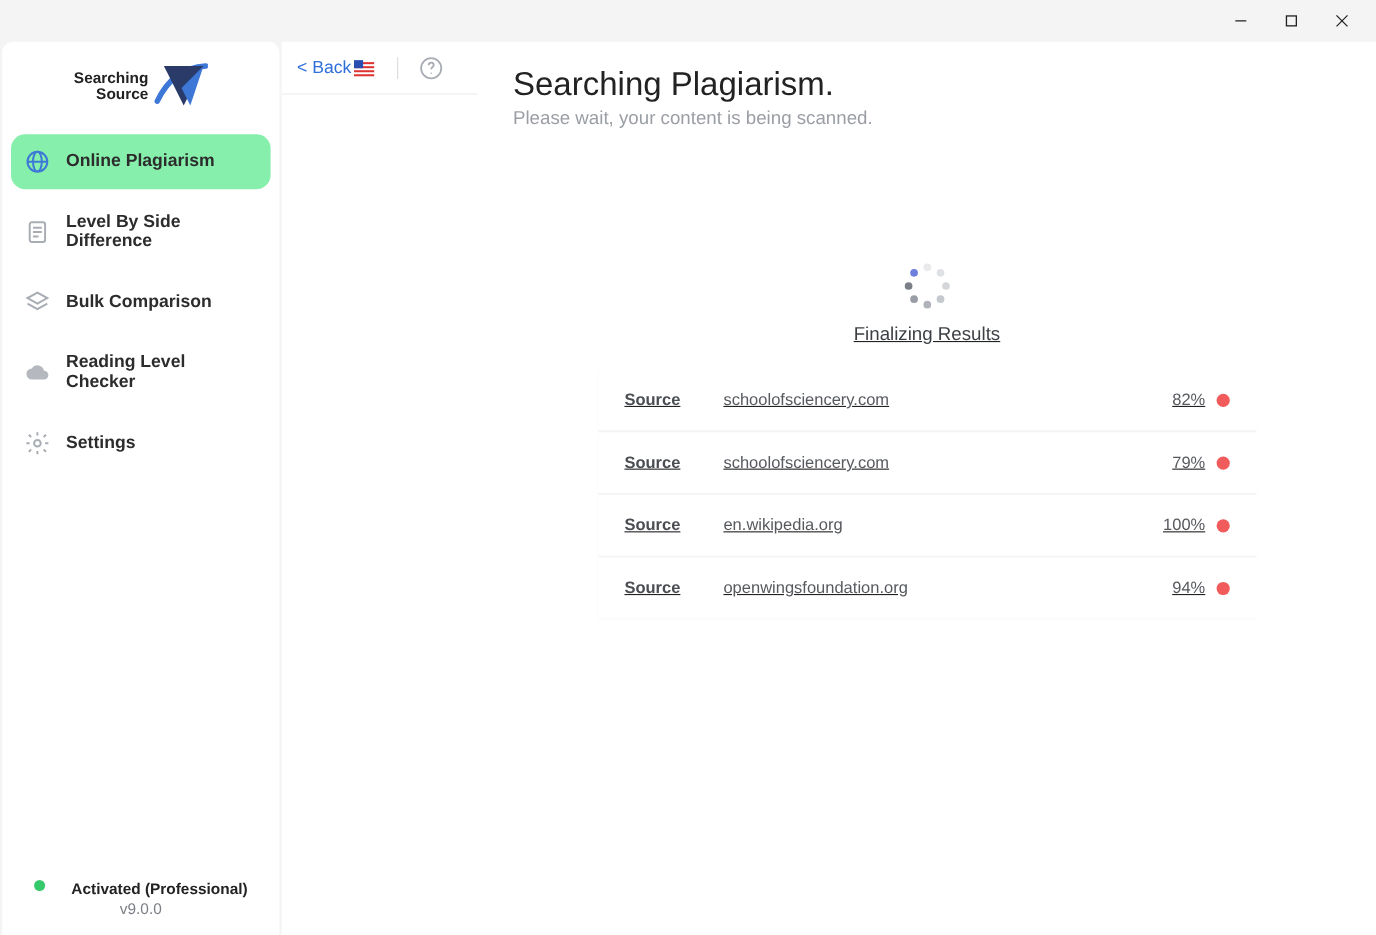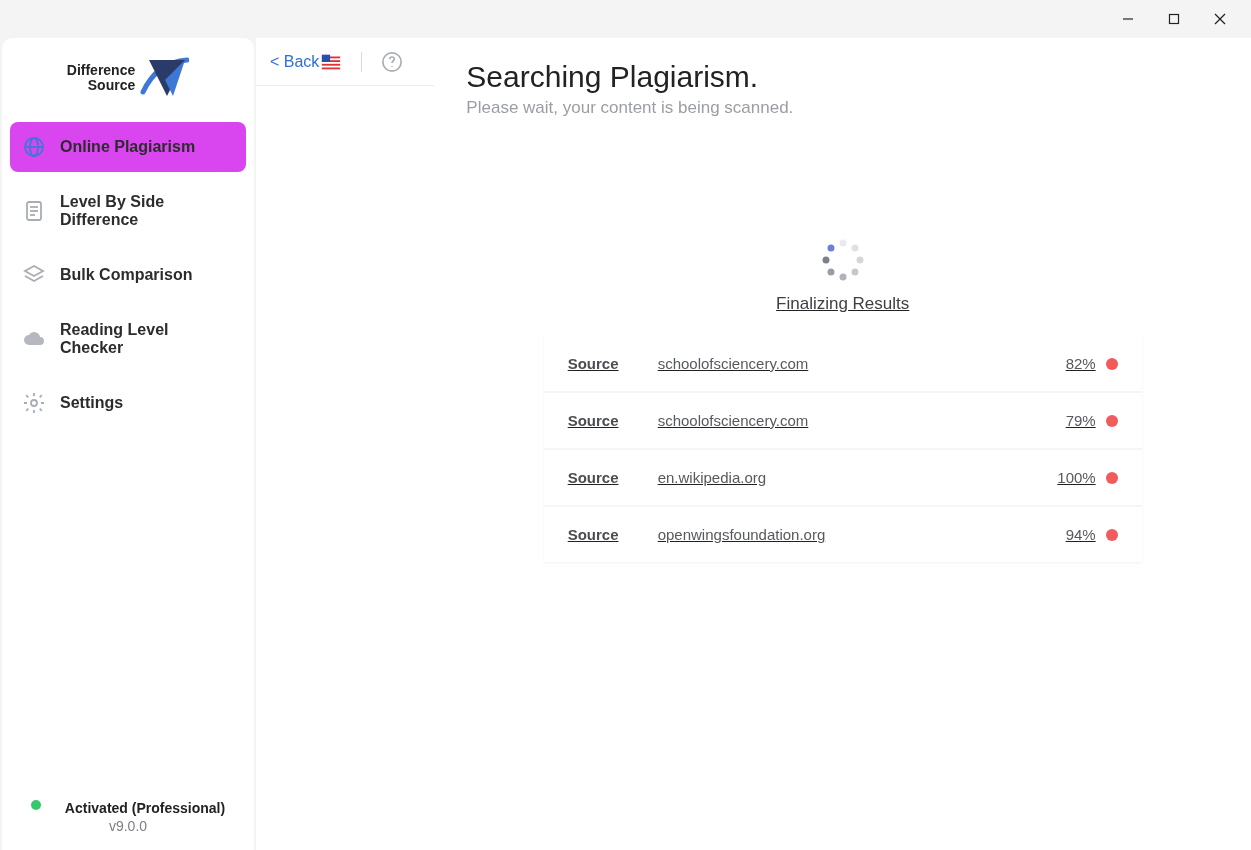--- a/index.html
+++ b/index.html
@@ -66,21 +66,22 @@
       align-items: center;
       gap: 14px;
       padding: 13px 12px;
       border-radius: 8px;
       cursor: pointer;
       color: #2c2c2c;
       font-size: 16px;
       font-weight: 600;
     }
     .nav-item.active {
-      background: #d946ef;
+      background: #86efac;
+      border-radius: 13px;
     }
     .nav-icon {
       width: 24px;
       height: 24px;
       display: flex;
       align-items: center;
       justify-content: center;
       flex-shrink: 0;
     }
     .nav-icon svg { stroke: #a8adb4; fill: none; }
@@ -224,21 +225,21 @@
         <line x1="1" y1="1" x2="11" y2="11" stroke="#222" stroke-width="1.2"></line>
         <line x1="11" y1="1" x2="1" y2="11" stroke="#222" stroke-width="1.2"></line>
       </svg>
   </div>
 </div>
 
 <div class="app-body">
   <aside class="sidebar">
     <div class="logo">
       <div class="logo-text">
-        <div>Difference</div>
+        <div>Searching</div>
         <div>Source</div>
       </div>
       <svg width="52" height="44" viewBox="0 0 52 44">
         <path d="M 6 36 Q 20 6 50 4" stroke="#3e78d6" stroke-width="5" fill="none" stroke-linecap="round"></path>
         <path d="M 12 4 L 30 40 L 48 4" fill="#2a3b6a"></path>
         <path d="M 28 24 L 36 40 L 48 4" fill="#3e78d6"></path>
       </svg>
     </div>
 
     <nav class="nav">

